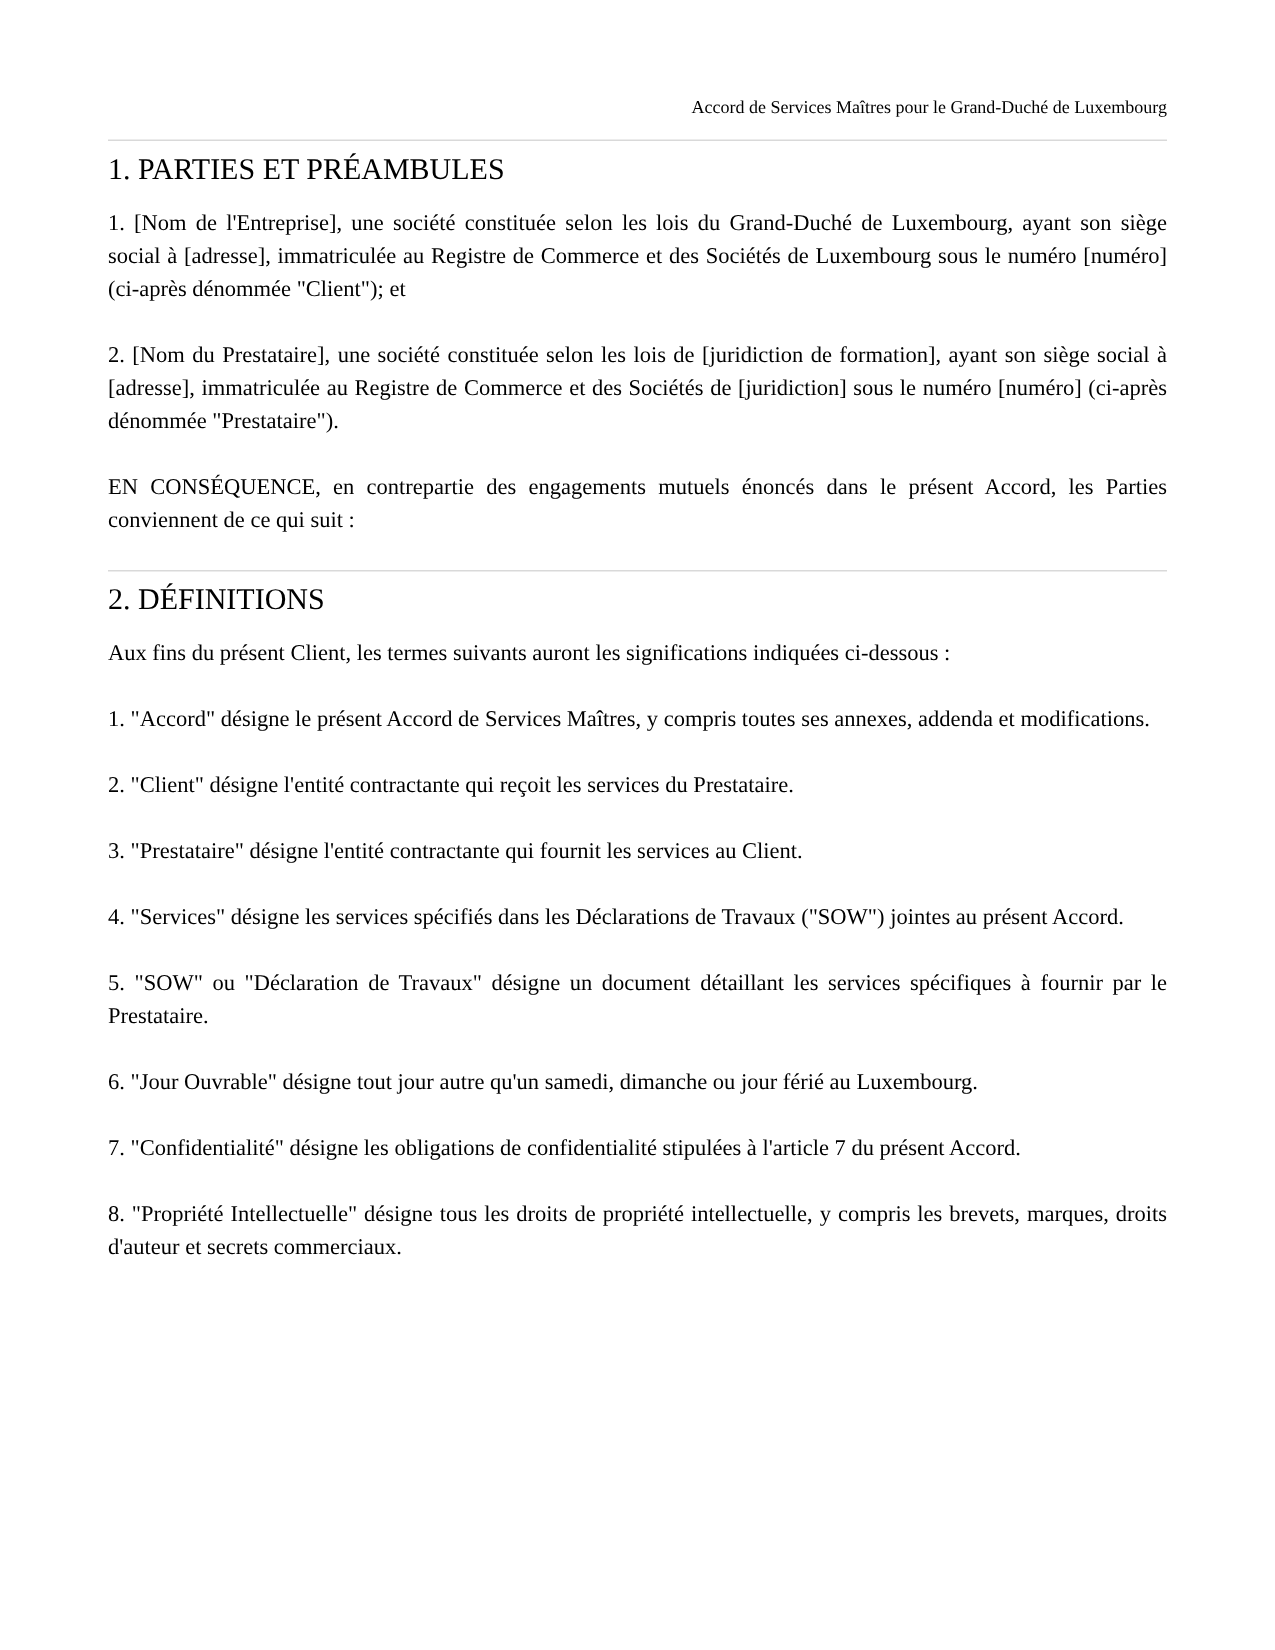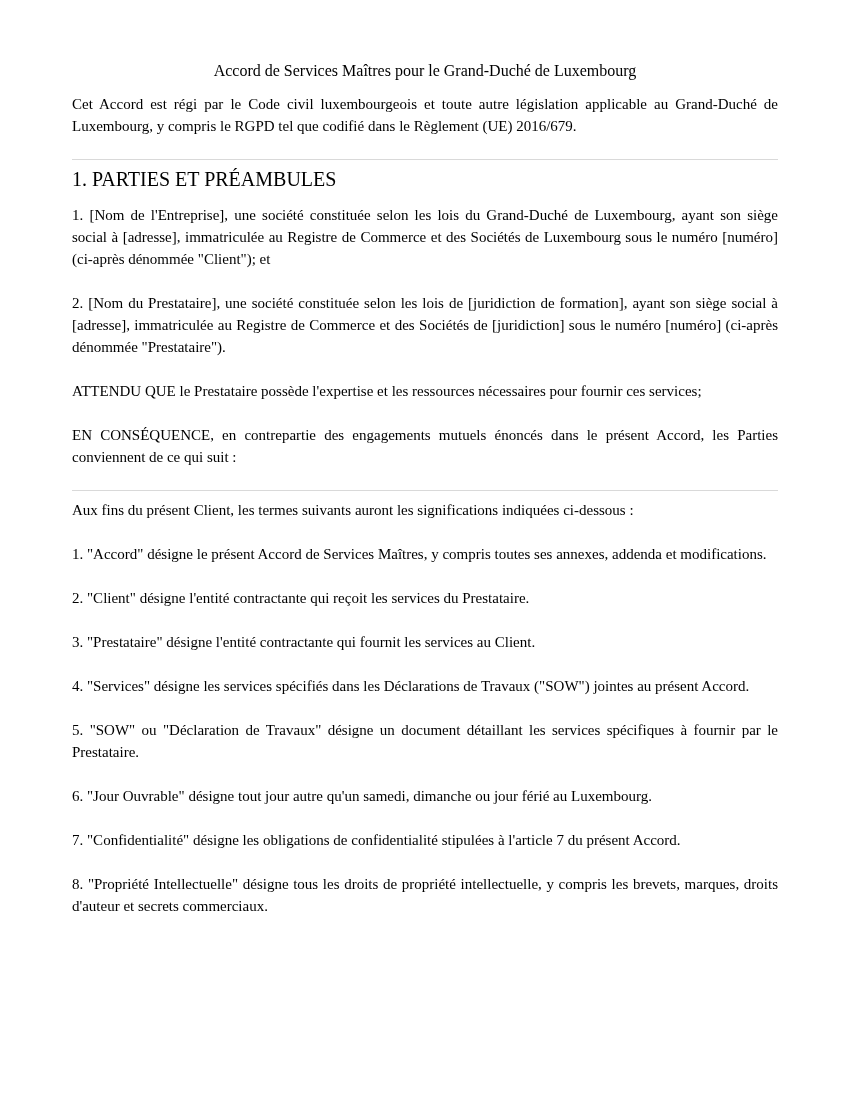--- a/index.html
+++ b/index.html
@@ -8,24 +8,24 @@
     height: 1100px;
     overflow: hidden;
     background: #ffffff;
   }
   body {
     font-family: "Liberation Serif", "DejaVu Serif", serif;
     color: #000000;
     padding: 60px 72px 0 72px;
   }
   .doc-title {
-    font-size: 16px;
+    font-size: 12px;
     line-height: 22px;
     margin-bottom: 11px;
-    text-align: center;
+    text-align: right;
   }
   p.body-para {
     font-size: 15px;
     line-height: 22px;
     text-align: justify;
     margin-bottom: 22px;
   }
   hr.section-rule {
     border: none;
     border-top: 1px solid #d9d9d9;
@@ -38,33 +38,32 @@
     margin-bottom: 14px;
   }
 </style>
 </head>
 <body>
 
 <main>
 
   <p class="doc-title">Accord de Services Maîtres pour le Grand-Duché de Luxembourg</p>
 
-  <p class="body-para">Cet Accord est régi par le Code civil luxembourgeois et toute autre législation applicable au Grand-Duché de Luxembourg, y compris le RGPD tel que codifié dans le Règlement (UE) 2016/679.</p>
 
   <section>
     <hr class="section-rule">
     <h2 class="section-heading">1. PARTIES ET PRÉAMBULES</h2>
     <p class="body-para">1. [Nom de l'Entreprise], une société constituée selon les lois du Grand-Duché de Luxembourg, ayant son siège social à [adresse], immatriculée au Registre de Commerce et des Sociétés de Luxembourg sous le numéro [numéro] (ci-après dénommée "Client"); et</p>
     <p class="body-para">2. [Nom du Prestataire], une société constituée selon les lois de [juridiction de formation], ayant son siège social à [adresse], immatriculée au Registre de Commerce et des Sociétés de [juridiction] sous le numéro [numéro] (ci-après dénommée "Prestataire").</p>
-    <p class="body-para">ATTENDU QUE le Prestataire possède l'expertise et les ressources nécessaires pour fournir ces services;</p>
     <p class="body-para">EN CONSÉQUENCE, en contrepartie des engagements mutuels énoncés dans le présent Accord, les Parties conviennent de ce qui suit :</p>
   </section>
 
   <section>
     <hr class="section-rule">
+    <h2 class="section-heading">2. DÉFINITIONS</h2>
     <p class="body-para">Aux fins du présent Client, les termes suivants auront les significations indiquées ci-dessous :</p>
     <p class="body-para">1. "Accord" désigne le présent Accord de Services Maîtres, y compris toutes ses annexes, addenda et modifications.</p>
     <p class="body-para">2. "Client" désigne l'entité contractante qui reçoit les services du Prestataire.</p>
     <p class="body-para">3. "Prestataire" désigne l'entité contractante qui fournit les services au Client.</p>
     <p class="body-para">4. "Services" désigne les services spécifiés dans les Déclarations de Travaux ("SOW") jointes au présent Accord.</p>
     <p class="body-para">5. "SOW" ou "Déclaration de Travaux" désigne un document détaillant les services spécifiques à fournir par le Prestataire.</p>
     <p class="body-para">6. "Jour Ouvrable" désigne tout jour autre qu'un samedi, dimanche ou jour férié au Luxembourg.</p>
     <p class="body-para">7. "Confidentialité" désigne les obligations de confidentialité stipulées à l'article 7 du présent Accord.</p>
     <p class="body-para">8. "Propriété Intellectuelle" désigne tous les droits de propriété intellectuelle, y compris les brevets, marques, droits d'auteur et secrets commerciaux.</p>
   </section>

